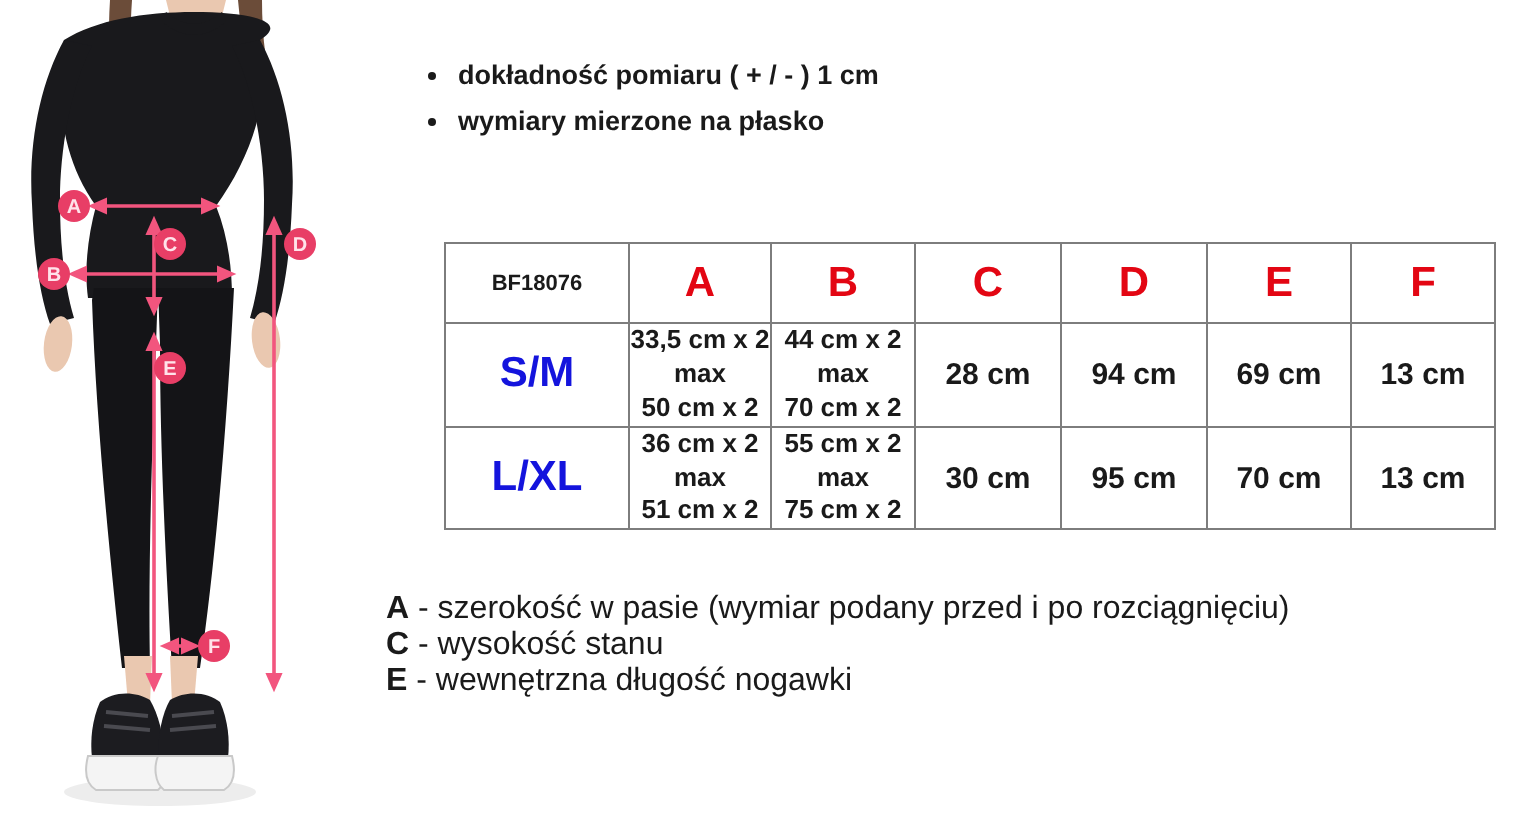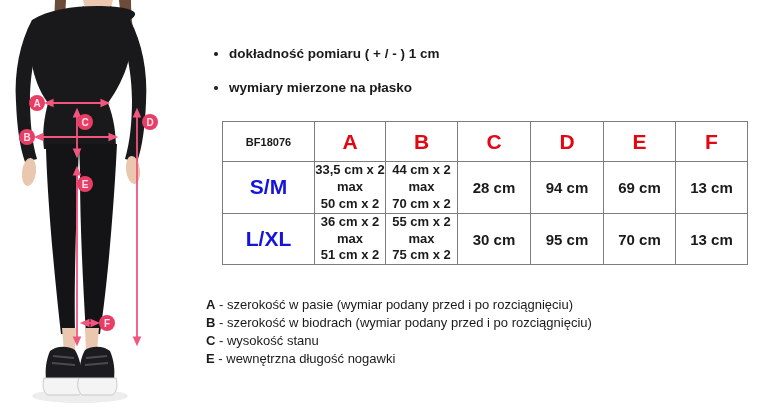--- a/index.html
+++ b/index.html
@@ -18,21 +18,21 @@
     position:absolute; left:207px; top:10px; width:555px;
     font-size:14.5px; font-weight:bold; color:#1a1a1a; line-height:18px;
   }
   .headline .t-red { color:#e30613; text-decoration:underline; }
 
   
   .bullets {
     position:absolute; left:207px; top:29px; margin:0; padding:0 0 0 22px;
     font-size:13.5px; font-weight:bold; color:#1a1a1a;
   }
-  .bullets li { margin:16px 0 5px 0; line-height:18px; }
+  .bullets li { margin:0 0 5px 0; line-height:18px; }
 
   
   .size-table {
     position:absolute; left:222px; top:110px;
     border-collapse:collapse; table-layout:fixed;margin-top:11px;
   }
   .size-table td, .size-table th {
     border:1px solid #7d7d7d; text-align:center; vertical-align:middle;
     padding:0; font-family:"Liberation Sans", sans-serif;
   }
@@ -40,22 +40,22 @@
   .r-sm   { height:29px; }
   .r-lxl  { height:39px; }
   .cell-code    { font-size:11px; font-weight:bold; color:#1a1a1a; }
   .cell-col     { font-size:21px; font-weight:bold; color:#e30613; }
   .cell-size    { font-size:21px; font-weight:bold; color:#1414dd; }
   .cell-detail  { font-size:13px; font-weight:bold; color:#1a1a1a; white-space:pre-line; line-height:1.3; }
   .cell-measure { font-size:15px; font-weight:bold; color:#1a1a1a; }
 
   
   .legend {
-    position:absolute; left:206px; top:296px; width:470px;
-    font-size:13px; color:#1a1a1a; line-height:18px;
+    position:absolute; left:193px; top:296px; width:470px;
+    font-size:16px; color:#1a1a1a; line-height:18px;
   }
   .legend-row b { font-weight:bold; }
 </style>
 </head>
 <body>
 
 <div class="stage">
 
   <div class="photo">
     <svg width="195" height="413" viewBox="0 0 195 413">
@@ -181,18 +181,17 @@
         <td class="cell-measure">30 cm</td>
         <td class="cell-measure">95 cm</td>
         <td class="cell-measure">70 cm</td>
         <td class="cell-measure">13 cm</td>
       </tr>
     </tbody>
   </table>
 
   <div class="legend">
     <div class="legend-row"><b>A</b> <span>- szerokość w pasie (wymiar podany przed i po rozciągnięciu)</span></div>
-    <div class="legend-row"><b>B</b> <span>- szerokość w biodrach (wymiar podany przed i po rozciągnięciu)</span></div>
     <div class="legend-row"><b>C</b> <span>- wysokość stanu</span></div>
     <div class="legend-row"><b>E</b> <span>- wewnętrzna długość nogawki</span></div>
   </div>
 
 </div>
 
 </body></html>

